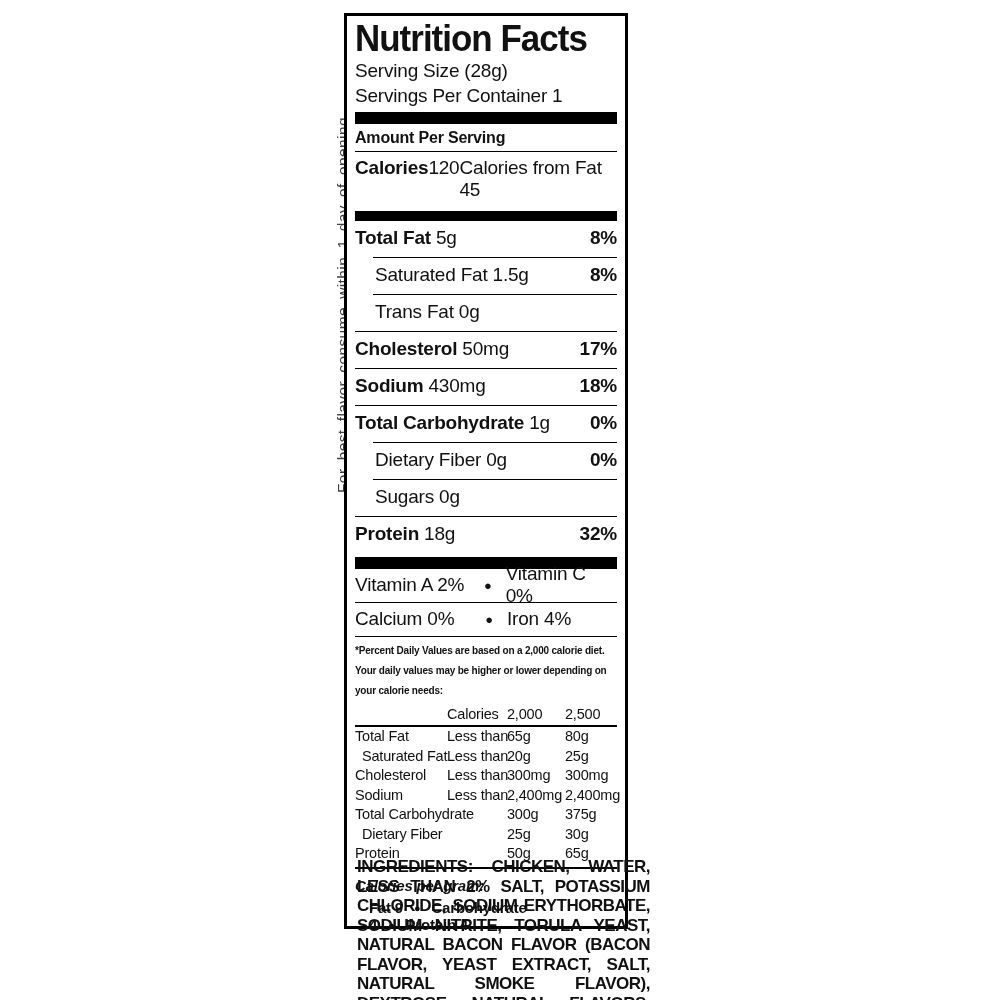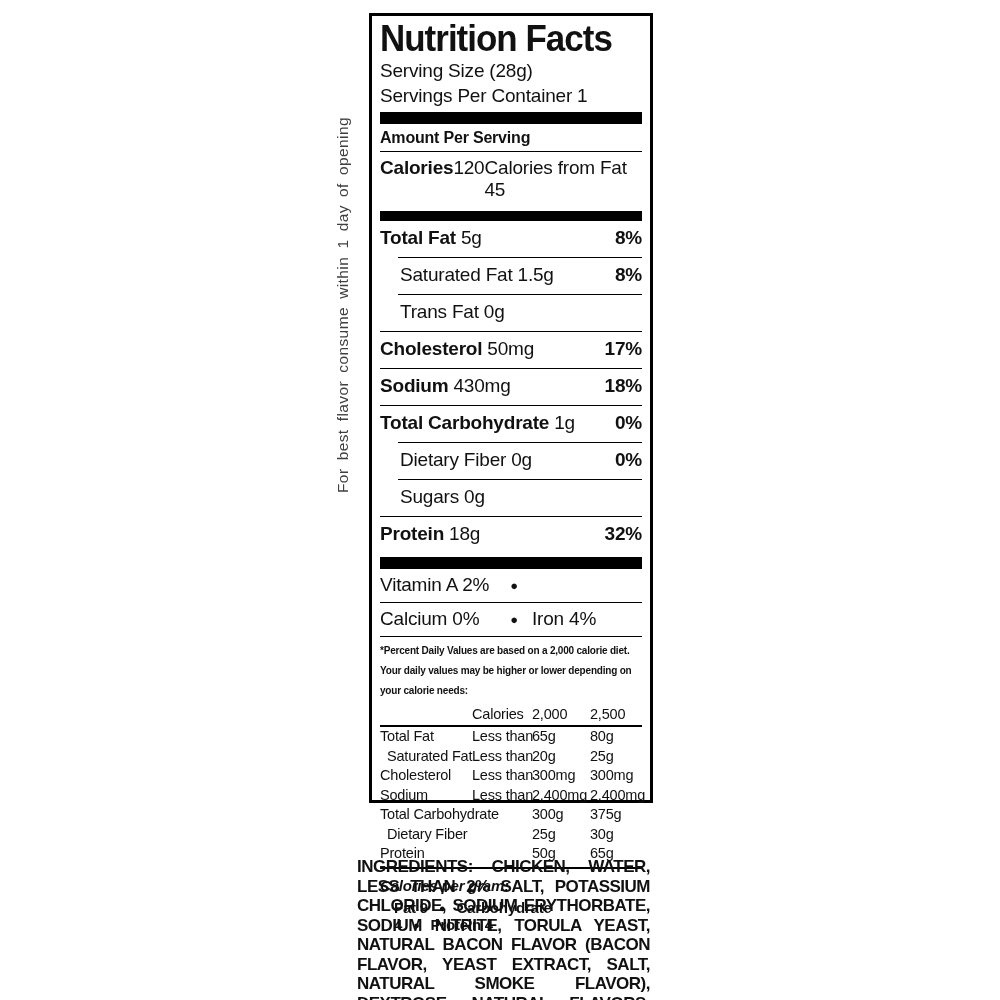--- a/index.html
+++ b/index.html
@@ -5,21 +5,21 @@
   html,body{margin:0;padding:0;background:#ffffff;}
   .page{position:relative;width:1000px;height:1000px;background:#ffffff;overflow:hidden;
         font-family:"Liberation Sans",sans-serif;color:#111;}
 
   
   .side-note{position:absolute;left:334px;top:493px;transform:rotate(-90deg);
              transform-origin:0 0;white-space:nowrap;font-size:15.5px;color:#3f3f3f;
              letter-spacing:.4px;word-spacing:3.5px;}
 
   
-  .label-box{position:absolute;left:369px;top:13px;width:284px;height:790px;
+  .label-box{position:absolute;left:344px;top:13px;width:284px;height:916px;
              box-sizing:border-box;border:3px solid #000;background:#fff;
              padding:3px 8px 0 8px;}
 
   .nf-title{font-size:36px;font-weight:bold;letter-spacing:-1px;line-height:1.05;
             white-space:nowrap;transform:scaleX(.97);transform-origin:0 50%;
             display:inline-block;margin-top:1px;}
   .serving-line{font-size:19px;line-height:25px;letter-spacing:-.2px;}
 
   .bar{height:12px;background:#000;margin:4px 0 0 0;}
   .bar.thin{height:9px;}
@@ -149,20 +149,21 @@
     <div class="nrow">
       <span><span class="nname">Protein</span><span class="namt">18g</span></span>
       <span class="ndv">32%</span>
     </div>
 
     <div class="bar"></div>
 
     <div class="vrow">
       <span class="vleft">Vitamin A 2%</span>
       <span class="vbullet">●</span>
+      <span class="vright">Vitamin C 0%</span>
     </div>
     <div class="hairline"></div>
 
     <div class="vrow">
       <span class="vleft">Calcium 0%</span>
       <span class="vbullet">●</span>
       <span class="vright">Iron 4%</span>
     </div>
     <div class="hairline"></div>
 

